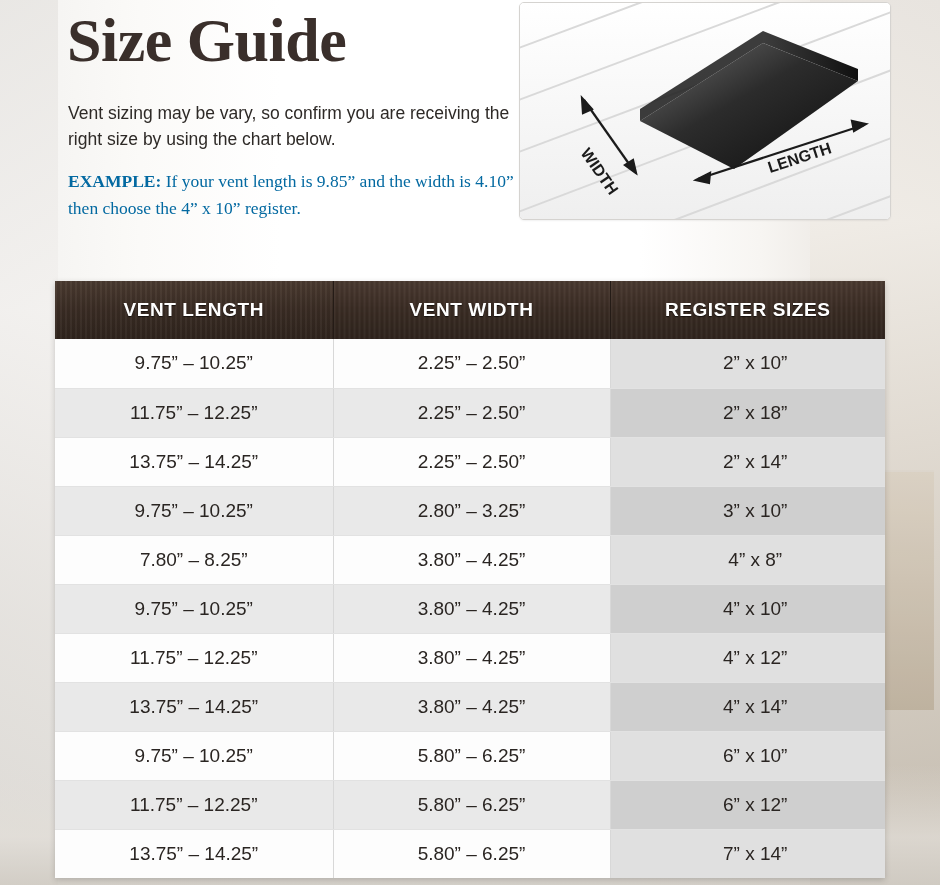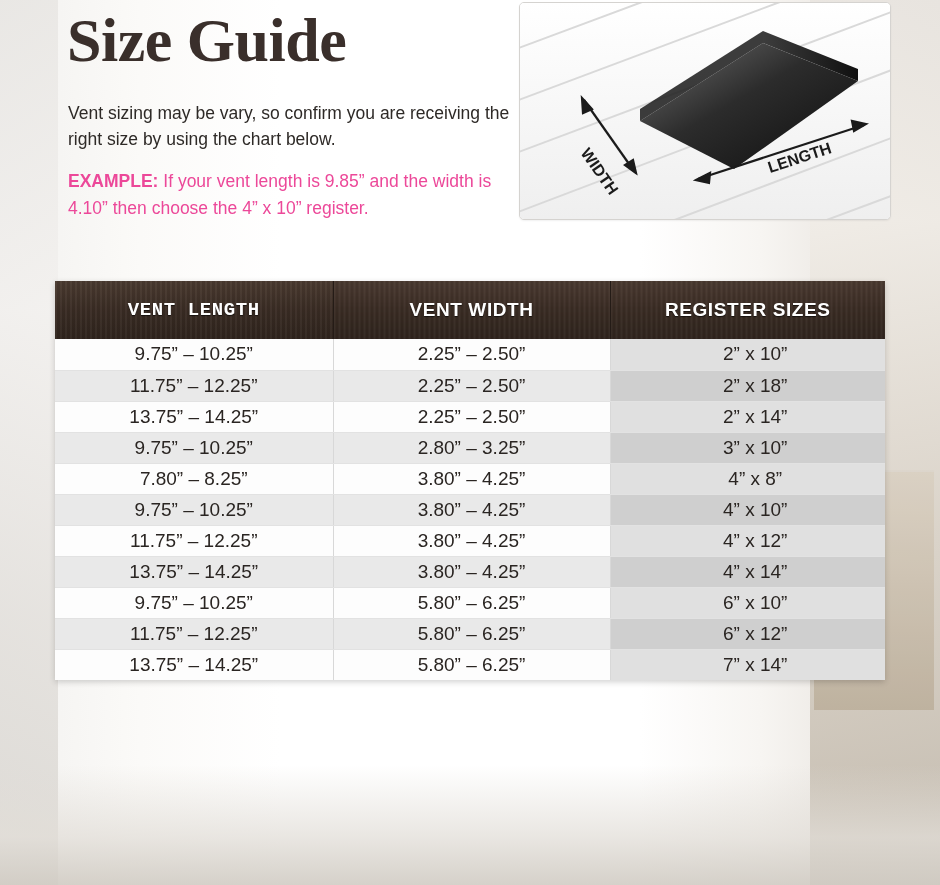--- a/index.html
+++ b/index.html
@@ -71,21 +71,22 @@
     left: 56px; top: 100px; width: 450px;
     font-size: 17.5px;
     line-height: 26px;
     color: #2e2a27;
   }
   .example {
     position: absolute;
     left: 56px; top: 168px; width: 460px;
     font-size: 17.5px;
     line-height: 27px;
-    color: #ec4899;
+    color: #0369a1;
+    font-family: Liberation Serif, serif;
   }
   .example b { font-weight: bold; }
 
   
   .diagram {
     position: absolute;
     left: 519px; top: 2px;
     width: 372px; height: 218px;
     background: #ffffff;
     border: 1px solid #d5d3d0;
@@ -115,34 +116,34 @@
     color: #ffffff;
     font-size: 19px;
     font-weight: bold;
     letter-spacing: .6px;
     text-align: center;
     border-right: 1px solid #241b16;
     text-shadow: 0 1px 1px rgba(0,0,0,.6);
   }
   thead th:last-child { border-right: none; }
   tbody td {
-    height: 31px;
+    height: 49px;
     text-align: center;
     font-size: 19px;
     color: #2a2522;
     border-right: 1px solid #d8d8d8;
     border-bottom: 1px solid #e2e2e2;
   }
   tbody td:last-child { border-right: none; padding-left: 16px; }
   tbody tr.odd td { background: #fdfdfd; }
   tbody tr.even td { background: #e9e9e9; }
   tbody tr.odd td.c3 { background: #e0e0e0; }
   tbody tr.even td.c3 { background: #cfcfcf; }
   tbody tr:last-child td { border-bottom: none; }
-  .col1 { width: 278px; font-family: Liberation Mono, monospace; }
+  .col1 { width: 278px; }
   .col2 { width: 277px; }
   .col3 { width: 275px; text-align: center; }
 </style>
 </head>
 <body>
 
 <div id="page">
 
   <div class="bg-photo"></div>
   <div class="bg-strip-left"></div>

